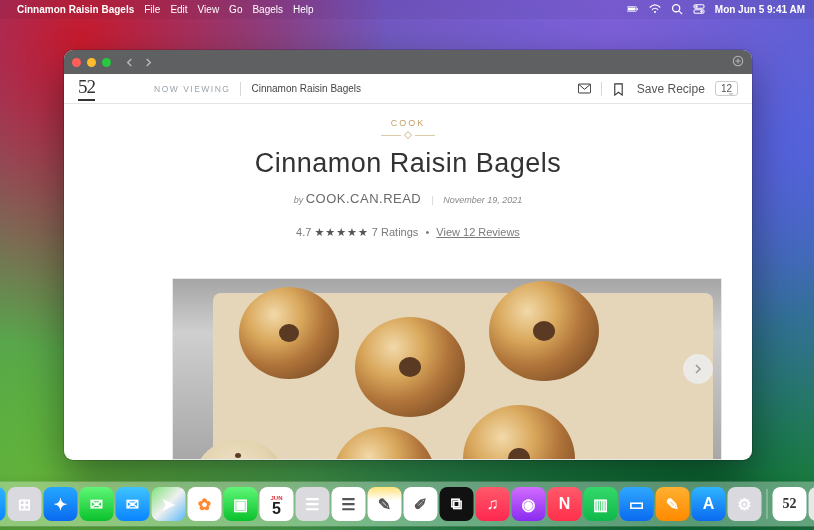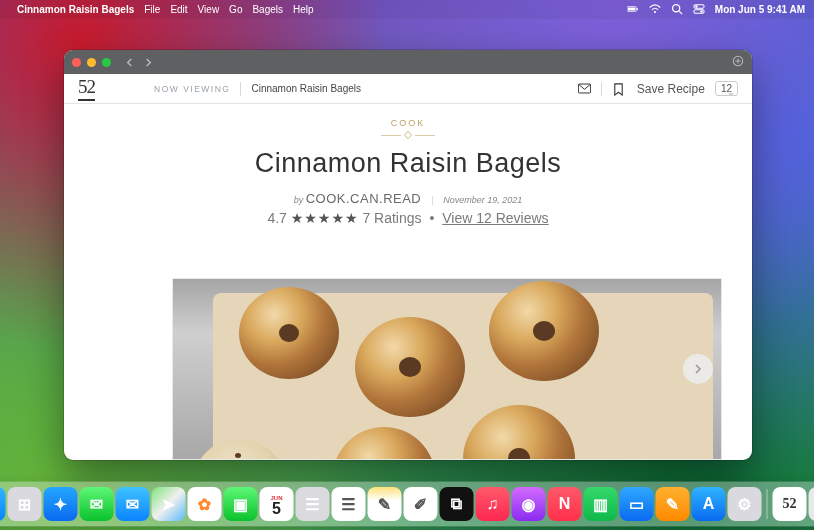--- a/index.html
+++ b/index.html
@@ -49,21 +49,21 @@
   .article { flex:1; overflow:hidden; text-align:center; padding-top:14px; position:relative;}
   .cat { font-size:9px; letter-spacing:2px; color:#bfa06a; }
   .catdeco{display:flex;align-items:center;justify-content:center;gap:4px;margin:4px auto 10px;}
   .catdeco .line{width:20px;height:1px;background:#d9caa8;}
   .catdeco .diamond{width:6px;height:6px;border:1px solid #d9caa8;transform:rotate(45deg);}
   .h1 { font-family:"Helvetica Neue", Arial; font-size:27px; font-weight:300; color:#333; letter-spacing:.5px; margin-bottom:12px;}
   .byline { font-size:9px; color:#888; font-style:italic;}
   .byline .by{font-style:italic;}
   .byline .author{color:#6a6a6a;font-style:normal;letter-spacing:.5px;font-size:13px;}
   .byline .vline{display:inline-block;width:1px;height:9px;background:#ddd;margin:0 8px;vertical-align:middle;}
-  .rating { font-size:14px; color:#7a7a7a; margin-top:4px;}
+  .rating { font-size:11px; color:#7a7a7a; margin-top:20px;}
   .rating .stars{color:#555;letter-spacing:1px;}
   .rating a{color:#7a7a7a;text-decoration:underline;}
   .rating .dot{margin:0 4px;}
   .hero { position:absolute; left:108px; right:30px; bottom:0; top:174px; border:1px solid #e8e8e8; background:#cfcfcf; overflow:hidden;}
   .tray{position:absolute;left:0;right:0;top:0;bottom:0;background:linear-gradient(180deg,#a5a5a5,#cfcfcf 30%,#a8a8a8);}
   .parchment{position:absolute;left:40px;right:8px;top:14px;bottom:0;background:#e5d6b9;border-radius:8px 8px 0 0;}
   .bagel{position:absolute;border-radius:50%;background:radial-gradient(circle at 35% 30%,#f2d9a9 0%,#d9a85c 30%,#b0743a 55%,#7c4d26 85%);}
   .bagel .hole{position:absolute;left:40%;top:40%;width:20%;height:20%;border-radius:50%;background:#5a3a22;}
   .b1{left:66px;top:8px;width:100px;height:92px;}
   .b2{left:182px;top:38px;width:110px;height:100px;}

